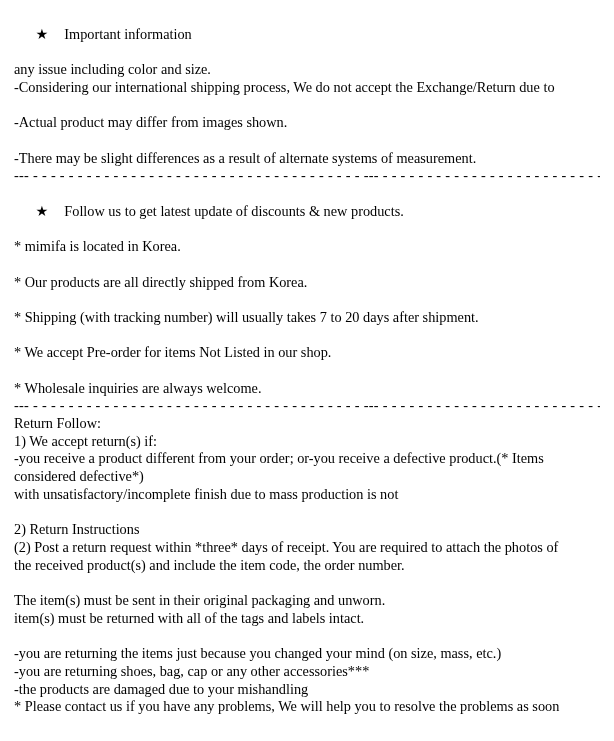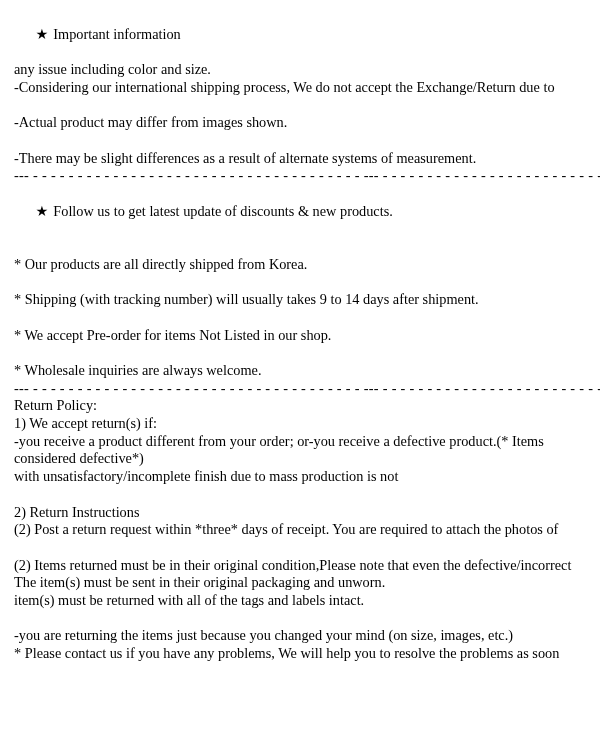--- a/index.html
+++ b/index.html
@@ -22,21 +22,21 @@
   }
   .line {
     min-height: 17.7px;
     line-height: 17.7px;
     white-space: pre;
   }
   .heading .star {
     display: inline-block;
   }
   .heading .htext {
-    margin-left: 5px;
+    margin-left: 16px;
   }
   .sep {
     overflow: hidden;
     letter-spacing: 0.3px;
   }
 </style>
 </head>
 <body>
 
 <div class="doc">
@@ -52,44 +52,47 @@
     <div class="line"></div>
     <div class="line">-There may be slight differences as a result of alternate systems of measurement.</div>
   </section>
 
   <div class="line sep">--- - - - - - - - - - - - - - - - - - - - - - - - - - - - - - - - - - - - - - --- - - - - - - - - - - - - - - - - - - - - - - - - - - - - - -</div>
 
   <section>
     <div class="line heading">
       <span class="star">★</span><span class="htext">Follow us to get latest update of discounts &amp; new products.</span>
     </div>
+    <div class="line">* mimifa is located in Korea.</div>
     <div class="line"></div>
     <div class="line">* Our products are all directly shipped from Korea.</div>
     <div class="line"></div>
-    <div class="line">* Shipping (with tracking number) will usually takes 9 to 14 days after shipment.</div>
+    <div class="line">* Shipping (with tracking number) will usually takes 7 to 20 days after shipment.</div>
     <div class="line"></div>
     <div class="line">* We accept Pre-order for items Not Listed in our shop.</div>
     <div class="line"></div>
     <div class="line">* Wholesale inquiries are always welcome.</div>
   </section>
 
   <div class="line sep">--- - - - - - - - - - - - - - - - - - - - - - - - - - - - - - - - - - - - - - --- - - - - - - - - - - - - - - - - - - - - - - - - - - - - - -</div>
 
   <section>
-    <div class="line">Return Policy:</div>
+    <div class="line">Return Follow:</div>
     <div class="line">1) We accept return(s) if:</div>
     <div class="line">-you receive a product different from your order; or-you receive a defective product.(* Items</div>
     <div class="line">considered defective*)</div>
     <div class="line">with unsatisfactory/incomplete finish due to mass production is not</div>
     <div class="line"></div>
     <div class="line">2) Return Instructions</div>
     <div class="line">(2) Post a return request within *three* days of receipt. You are required to attach the photos of</div>
+    <div class="line">the received product(s) and include the item code, the order number.</div>
     <div class="line"></div>
-    <div class="line">(2) Items returned must be in their original condition,Please note that even the defective/incorrect</div>
     <div class="line">The item(s) must be sent in their original packaging and unworn.</div>
     <div class="line">item(s) must be returned with all of the tags and labels intact.</div>
     <div class="line"></div>
-    <div class="line">-you are returning the items just because you changed your mind (on size, images, etc.)</div>
+    <div class="line">-you are returning the items just because you changed your mind (on size, mass, etc.)</div>
+    <div class="line">-you are returning shoes, bag, cap or any other accessories***</div>
+    <div class="line">-the products are damaged due to your mishandling</div>
     <div class="line">* Please contact us if you have any problems, We will help you to resolve the problems as soon</div>
 
   </section>
 
 </div>
 
 </body></html>

